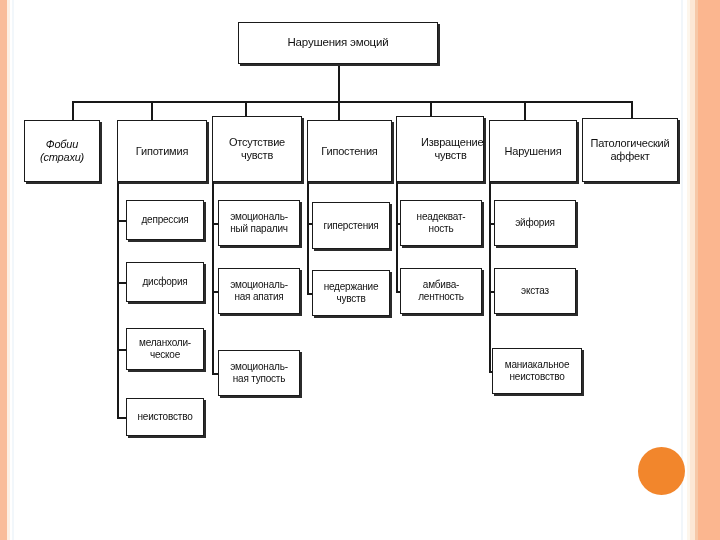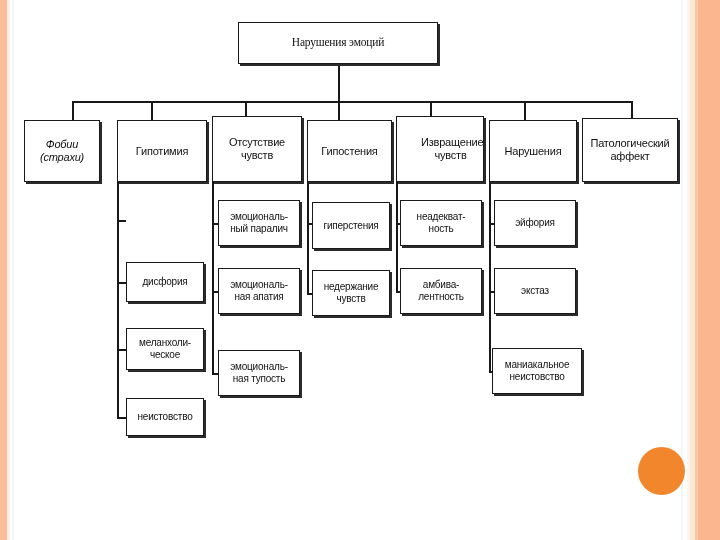--- a/index.html
+++ b/index.html
@@ -42,21 +42,21 @@
     align-items:center;
     justify-content:center;
     text-align:center;
     color:#111111;
     line-height:1.18;
     padding:2px 3px;
     letter-spacing:-0.2px;
   }
   .node span{display:block;width:100%;}
 
-  .lvl0{font-size:11.5px;font-family:Liberation Serif, serif;}
+  .lvl0{font-size:11.5px;}
   .lvl1{font-size:11px;}
   .lvl2{font-size:10px;}
 
   .conn{position:absolute;background:#181818;}
 
   .orange-dot{
     position:absolute;
     border-radius:50%;
     background:#f2862c;
   }
@@ -124,20 +124,23 @@
       </div>
       <div class="node lvl1" style="left: 396px; top: 116px; width: 88px; height: 66px; padding-left: 24px;">
         <span>Извращение<br>чувств</span>
       </div>
       <div class="node lvl1" style="left: 489px; top: 120px; width: 88px; height: 62px;">
         <span>Нарушения</span>
       </div>
       <div class="node lvl1" style="left: 582px; top: 118px; width: 96px; height: 64px;">
         <span>Патологический<br>аффект</span>
       </div>
+      <div class="node lvl2" style="left: 126px; top: 200px; width: 78px; height: 40px;">
+        <span>депрессия</span>
+      </div>
       <div class="node lvl2" style="left: 126px; top: 262px; width: 78px; height: 40px;">
         <span>дисфория</span>
       </div>
       <div class="node lvl2" style="left: 126px; top: 328px; width: 78px; height: 42px;">
         <span>меланхоли-<br>ческое</span>
       </div>
       <div class="node lvl2" style="left: 126px; top: 398px; width: 78px; height: 38px;">
         <span>неистовство</span>
       </div>
       <div class="node lvl2" style="left: 218px; top: 200px; width: 82px; height: 46px;">

